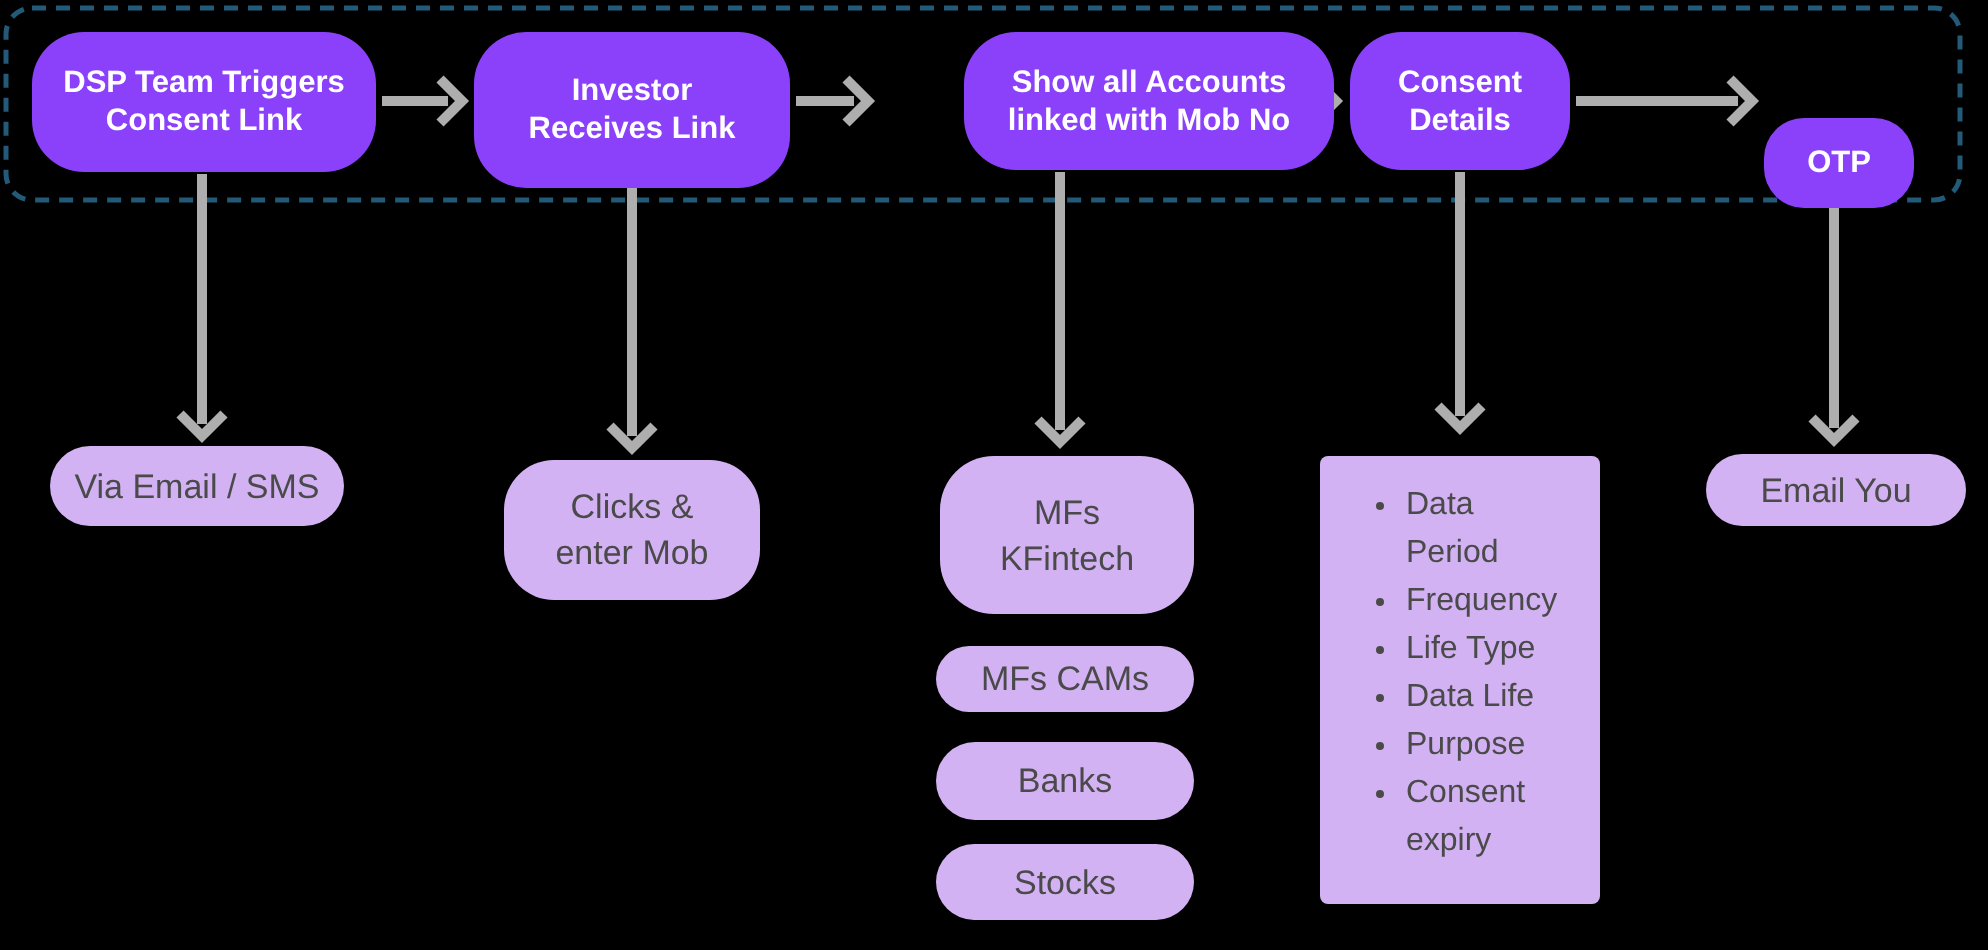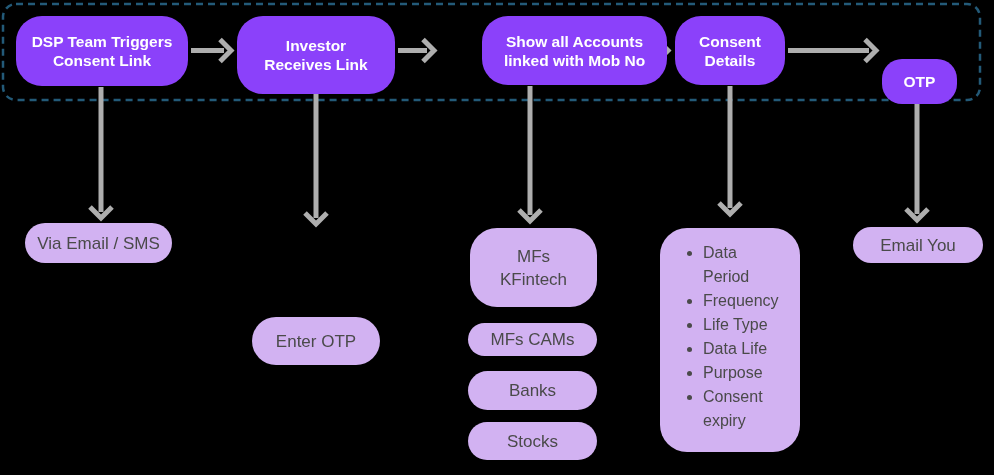--- a/index.html
+++ b/index.html
@@ -55,21 +55,21 @@
 
   
   #b-email{left:25px;top:223px;width:147px;height:40px;border-radius:20px;}
   #b-clicks{left:252px;top:230px;width:128px;height:70px;border-radius:25px;}
   #b-enterotp{left:252px;top:317px;width:128px;height:48px;border-radius:24px;}
   #b-kfintech{left:470px;top:228px;width:127px;height:79px;border-radius:27px;}
   #b-cams{left:468px;top:323px;width:129px;height:33px;border-radius:17px;}
   #b-banks{left:468px;top:371px;width:129px;height:39px;border-radius:20px;}
   #b-stocks{left:468px;top:422px;width:129px;height:38px;border-radius:19px;}
   #b-consent{
-    left:660px;top:228px;width:140px;height:224px;border-radius:27px;
+    left:660px;top:228px;width:140px;height:224px;border-radius:4px;
     align-items:flex-start;justify-content:flex-start;text-align:left;
   }
   #b-thanks{left:853px;top:227px;width:130px;height:36px;border-radius:18px;}
 
   #b-consent ul{
     margin:13px 0 0 0;
     padding:0 0 0 43px;
     font-size:16px;
     line-height:24px;
     list-style:disc outside;
@@ -139,22 +139,23 @@
     <span class="lbl">Consent
 Details</span>
   </div>
   <div class="step" id="s5">
     <span class="lbl">OTP</span>
   </div>
 
   <div class="sub" id="b-email">
     <span class="lbl">Via Email / SMS</span>
   </div>
-  <div class="sub" id="b-enterotp">
-    <span class="lbl">Enter OTP</span>
+  <div class="sub" id="b-clicks">
+    <span class="lbl">Clicks &amp;
+enter Mob</span>
   </div>
   <div class="sub" id="b-kfintech">
     <span class="lbl">MFs
 KFintech</span>
   </div>
   <div class="sub" id="b-cams">
     <span class="lbl">MFs CAMs</span>
   </div>
   <div class="sub" id="b-banks">
     <span class="lbl">Banks</span>

